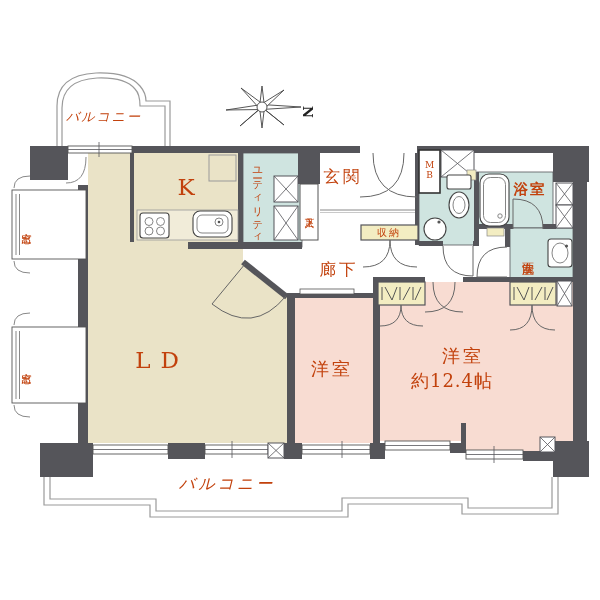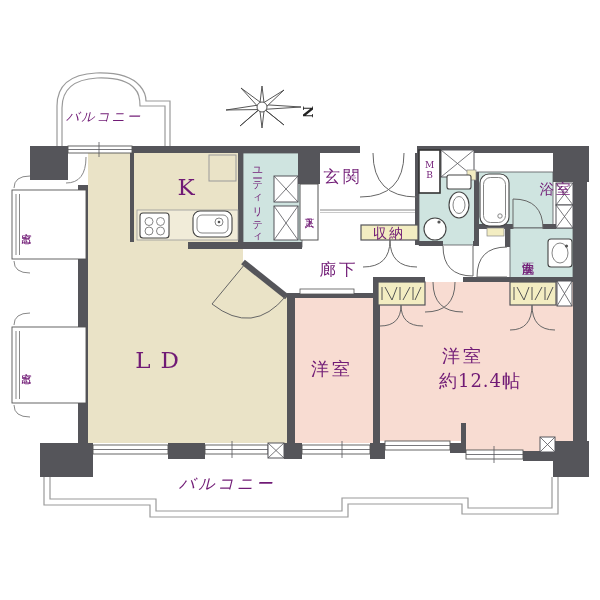--- a/index.html
+++ b/index.html
@@ -15,21 +15,21 @@
   .win{fill:#fff;stroke:#555;stroke-width:0.9;}
   .xbox{fill:#fff;stroke:#55555a;stroke-width:1;}
   .xline{stroke:#55555a;stroke-width:0.8;}
   .fixture{fill:#fff;stroke:#444;stroke-width:1.1;}
   .fix-in{fill:none;stroke:#777;stroke-width:0.9;}
   .door{fill:none;stroke:#666;stroke-width:1;}
   .s-out{fill:none;stroke:var(--outline-gray,#9a9a9a);stroke-width:1.2;}
   .s-line{fill:none;stroke:#888;stroke-width:1;}
   .hanger{fill:none;stroke:#555;stroke-width:1;}
   .star{fill:#fff;stroke:#444;stroke-width:0.9;}
-  .lbl{position:absolute;transform:translate(-50%,-50%);color:#701a75;white-space:nowrap;line-height:1.15;}
+  .lbl{position:absolute;transform:translate(-50%,-50%);color:#c2410c;white-space:nowrap;line-height:1.15;}
   .v{writing-mode:vertical-rl;text-orientation:upright;}
 </style>
 </head>
 <body>
 
 <div class="stage">
 <svg width="600" height="600" viewBox="0 0 600 600">
 
   <g>
     <rect class="f-beige" x="88" y="153" width="155" height="290"></rect>
@@ -249,24 +249,24 @@
     <text transform="translate(306,112) rotate(90)" text-anchor="middle" dominant-baseline="middle" font-size="13" font-weight="bold" fill="#222" font-family="DejaVu Serif, Liberation Serif, serif">N</text>
   </g>
 </svg>
 
   <div class="lbl" style="left:104px;top:117px;font-size:13px;letter-spacing:2px;font-style:italic;">バルコニー</div>
   <div class="lbl" style="left:186px;top:187px;font-size:23px;">K</div>
   <div class="lbl v" style="left:258px;top:199px;font-size:10.5px;letter-spacing:1px;">ユーティリティ</div>
   <div class="lbl" style="left:343px;top:177px;font-size:16.5px;letter-spacing:3px;">玄関</div>
   <div class="lbl v" style="left:309px;top:211px;font-size:9.5px;">下足入</div>
   <div class="lbl v" style="left:429.5px;top:170px;font-size:9px;">MB</div>
-  <div class="lbl" style="left:389px;top:232.5px;font-size:14px;letter-spacing:2px;">収納</div>
+  <div class="lbl" style="left:389px;top:232.5px;font-size:10px;letter-spacing:2px;">収納</div>
   <div class="lbl" style="left:339px;top:270px;font-size:16.5px;letter-spacing:3px;">廊下</div>
-  <div class="lbl" style="left:556px;top:189px;font-size:14.5px;letter-spacing:2px;">浴室</div>
+  <div class="lbl" style="left:530px;top:189px;font-size:14.5px;letter-spacing:2px;font-weight:bold;">浴室</div>
   <div class="lbl v" style="left:527px;top:253px;font-size:12px;">洗面室</div>
   <div class="lbl" style="left:162px;top:360px;font-size:23px;letter-spacing:10px;">LD</div>
   <div class="lbl" style="left:332px;top:369px;font-size:18px;letter-spacing:3px;">洋室</div>
   <div class="lbl" style="left:463px;top:356px;font-size:18px;letter-spacing:3px;">洋室</div>
-  <div class="lbl" style="left:480px;top:381px;font-size:18px;letter-spacing:1px;">約12.4帖</div>
+  <div class="lbl" style="left:452px;top:381px;font-size:18px;letter-spacing:1px;">約12.4帖</div>
   <div class="lbl v" style="left:27px;top:225px;font-size:10.5px;">出窓</div>
   <div class="lbl v" style="left:27px;top:365px;font-size:10.5px;">出窓</div>
   <div class="lbl" style="left:227px;top:484px;font-size:16px;letter-spacing:3px;font-style:italic;">バルコニー</div>
 </div>
 
 </body></html>

